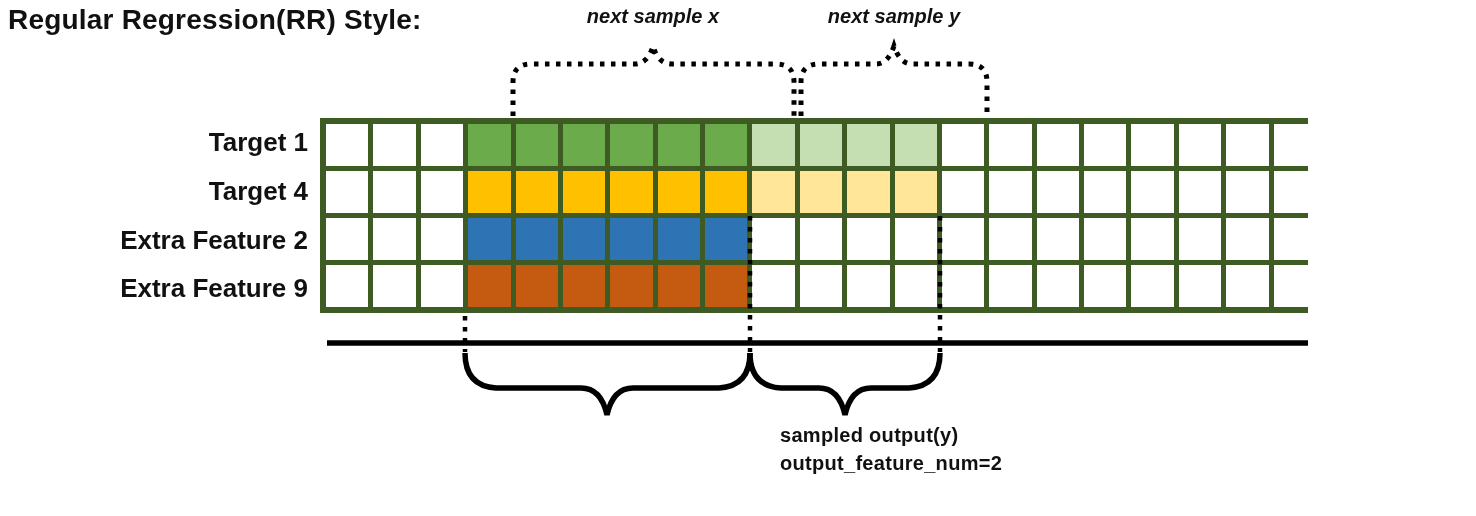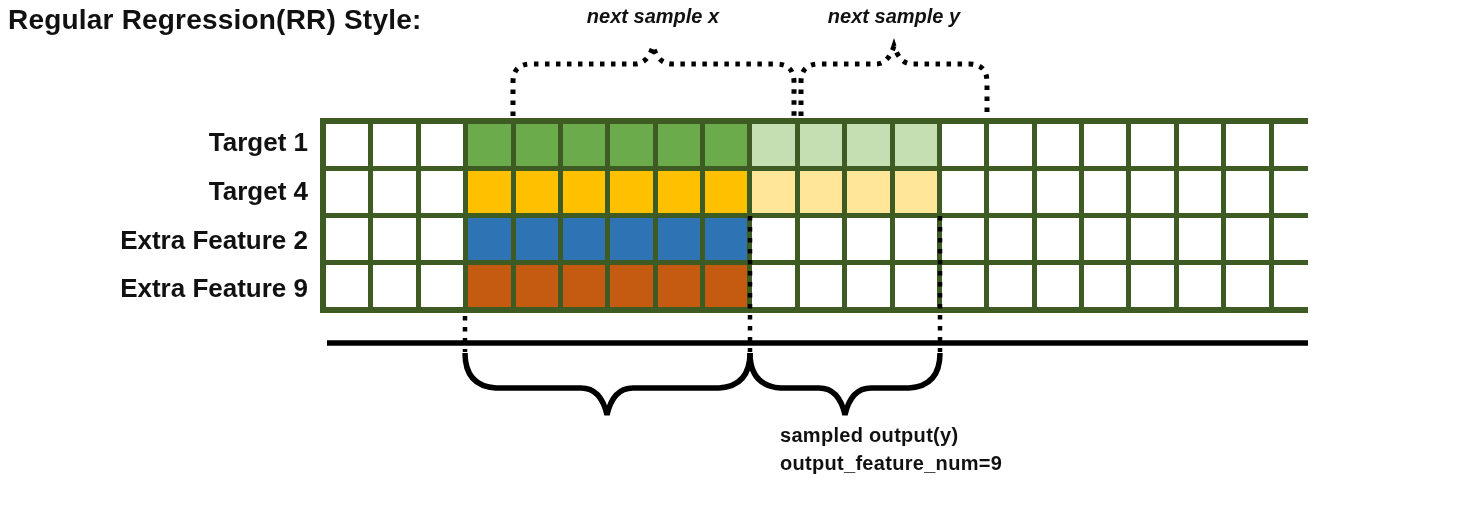--- a/index.html
+++ b/index.html
@@ -195,16 +195,16 @@
     <path class="anno" stroke-width="5.5" d="M465 353 Q465 386 496 388 L581 388 Q601 388 607 415 Q613 388 633 388 L719 388 Q750 386 750 353"></path>
 
     <path class="anno" stroke-width="5.5" d="M750 353 Q750 386 781 388 L819 388 Q839 388 845 415 Q851 388 871 388 L909 388 Q940 386 940 353"></path>
   </svg>
 
 
   <div class="caption left">
   </div>
   <div class="caption right">
     <div>sampled output(y)</div>
-    <div>output_feature_num=9</div>
+    <div>output_feature_num=2</div>
   </div>
 
 </div>
 
 </body></html>

